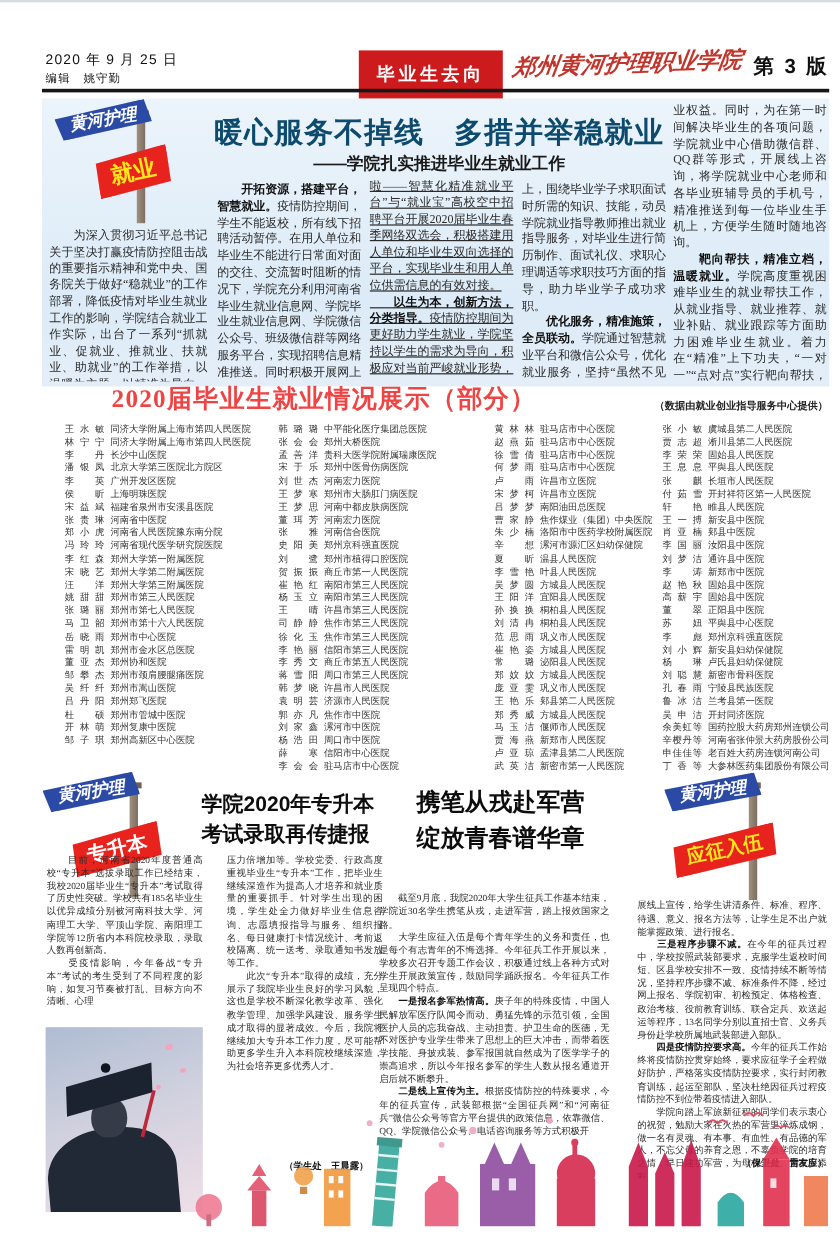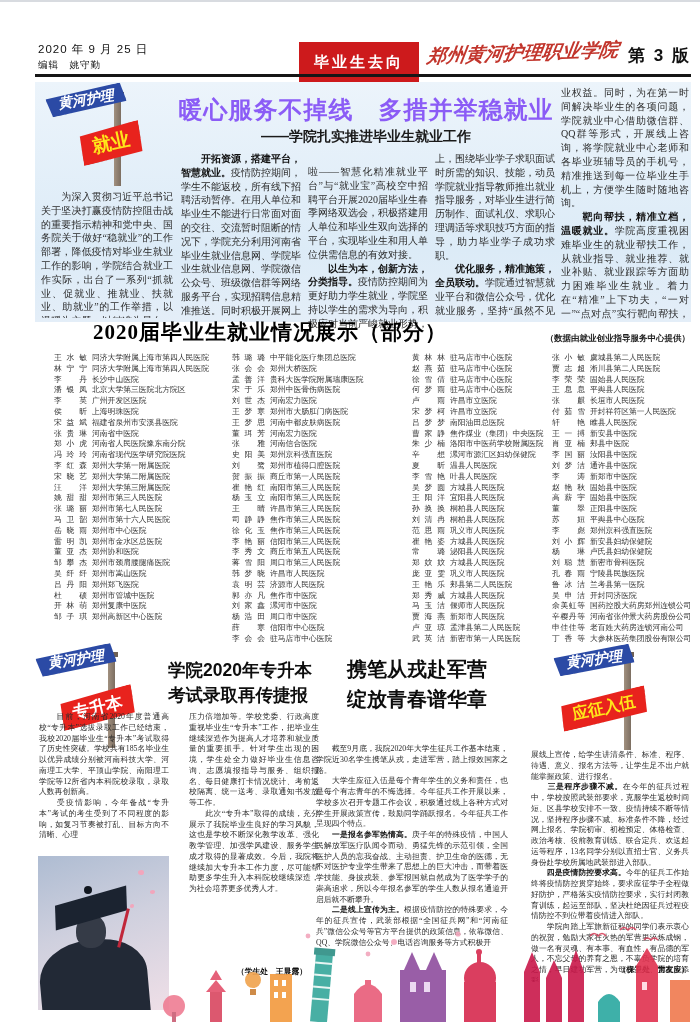--- a/index.html
+++ b/index.html
@@ -15,47 +15,47 @@
   .hdr-masthead{position:absolute;left:428px;top:40px;width:198px;font-family:"Liberation Serif",serif;
       font-style:italic;font-weight:bold;font-size:19px;color:#c2352c;transform:skewX(-10deg) rotate(-2deg);
       white-space:nowrap;}
   .hdr-page{position:absolute;left:628px;top:44px;font-size:17px;font-weight:bold;color:#111;letter-spacing:2px;}
   .hdr-rule{position:absolute;left:35px;top:74px;width:656px;height:3px;background:#161616;}
 
   
   .top-bg{position:absolute;left:35px;top:82px;width:656px;height:240px;
       background:linear-gradient(180deg,#ecf4fb 0%,#dcebf7 70%,#e4eef8 100%);}
   .art-title{position:absolute;left:175px;top:94px;width:382px;text-align:center;font-size:24px;
-      font-weight:900;color:#8b5cf6;letter-spacing:1px;font-family:"Liberation Sans",sans-serif;white-space:nowrap;}
+      font-weight:900;color:#0c4a6e;letter-spacing:1px;font-family:"Liberation Sans",sans-serif;white-space:nowrap;}
   .art-sub{position:absolute;left:175px;top:128px;width:382px;text-align:center;font-size:14px;
       font-weight:bold;color:#1a1a1a;}
   .seg-col{position:absolute;font-size:10px;line-height:1.38;text-align:justify;color:#2b2b2b;
       white-space:pre-wrap;font-family:"Liberation Serif",serif;overflow:hidden;}
   .seg-col .b{font-weight:bold;color:#111;}
   .col-intro{left:41px;top:190px;width:132px;height:128px;}
   .col-a2{left:181px;top:152px;width:120px;height:166px;}
-  .col-a3{left:308px;top:165px;width:120px;height:166px;}
+  .col-a3{left:308px;top:149px;width:120px;height:166px;text-decoration:underline;}
   .col-a4{left:435px;top:152px;width:120px;height:166px;}
   .col-a5{left:561px;top:86px;width:128px;height:233px;}
 
   
   .signpost{position:absolute;}
   .sp-post{position:absolute;width:7px;background:linear-gradient(90deg,#a1907f,#7c6e61);}
   .sp-post::before{content:"";position:absolute;left:-3px;top:-4px;width:13px;height:5px;background:#6e6054;}
   .sp-plate{position:absolute;display:flex;align-items:center;justify-content:center;
       font-weight:900;box-shadow:1px 2px 3px rgba(0,0,0,.3);white-space:nowrap;}
   .sp-blue{background:#2b4aa5;color:#fff;font-style:italic;font-size:14px;padding:3px 12px;
       clip-path:polygon(0 22%,95% 0,100% 80%,6% 100%);}
   .sp-red{background:#e8231d;font-size:16px;padding:4px 12px;
       clip-path:polygon(3% 12%,100% 0,97% 92%,0 100%);}
   .txt-yellow{color:#ffe81a;} .txt-white{color:#fff;}
 
   
   .tbl-title{position:absolute;left:60px;top:318px;width:420px;text-align:center;font-size:21px;
-      font-weight:bold;font-family:"Liberation Serif",serif;color:#000000;letter-spacing:1px;}
+      font-weight:bold;font-family:"Liberation Serif",serif;color:#ef4444;letter-spacing:1px;}
   .tbl-note{position:absolute;left:470px;top:333px;width:220px;text-align:right;font-size:8.5px;
       font-weight:bold;color:#222;}
   .tbl{position:absolute;left:54px;top:353px;width:652px;height:296px;display:grid;
       grid-template-columns:170px 172px 132px 166px;column-gap:8px;overflow:hidden;}
   .tbl-row{display:flex;font-size:7.8px;line-height:10.8px;color:#333;font-family:"Liberation Serif",serif;}
   .tbl-name{flex:none;width:33px;margin-right:5px;text-align:justify;text-align-last:justify;}
   .tbl-hosp{flex:1;}
 
   
   .lb-title{position:absolute;left:168px;top:658px;width:144px;font-size:17.5px;font-weight:900;

